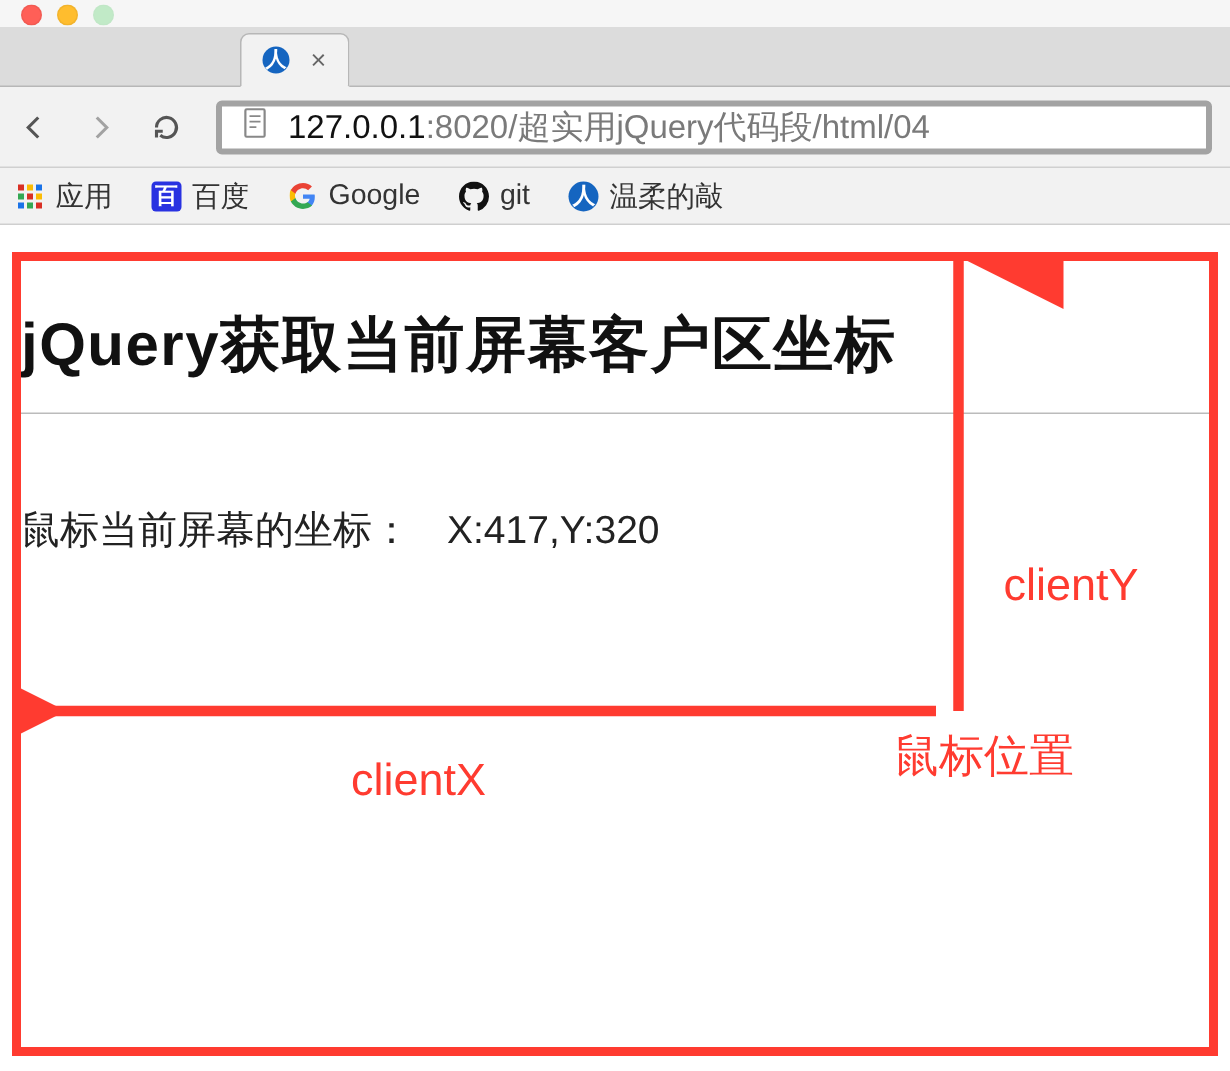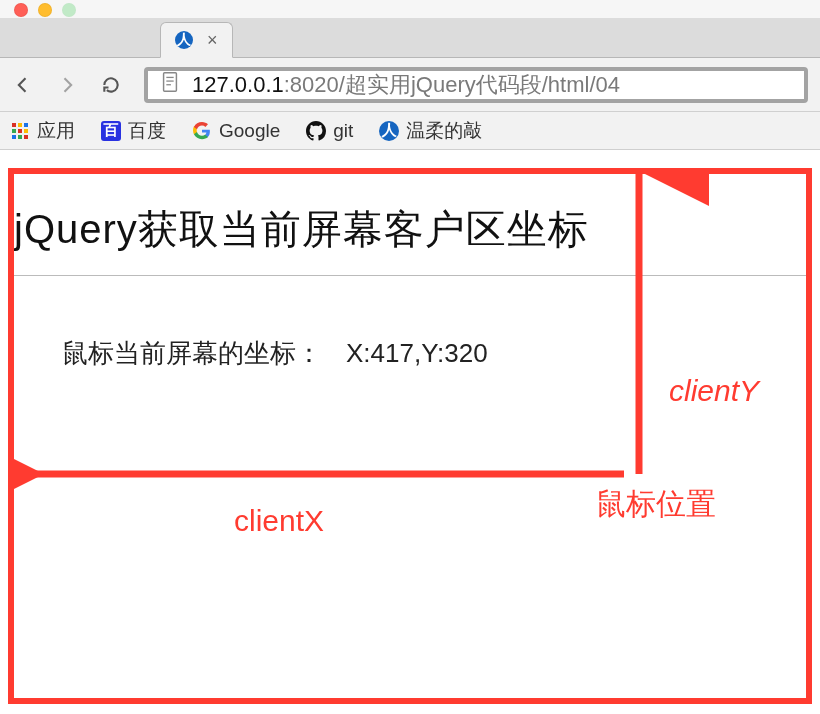--- a/index.html
+++ b/index.html
@@ -136,36 +136,35 @@
     left:8px; right:8px;
     top:168px;
     bottom:10px;
     border:6px solid #ff3b30;
     background:#fff;
     padding:18px 0px 0 0px;
     overflow:hidden;
   }
   .page-h1 {
     font-size:40px;
-    font-weight:400;
+    font-weight:700;
     margin:10px 0 18px 0;
     letter-spacing:1px;
     color:#111;
     padding-left:0;
   }
   .page-hr {
     border:none;
     border-top:1px solid #bbb;
     margin:0 0 60px 0;
   }
   .coord-line {
     font-size:26px;
     color:#222;
     margin-top:20px;
-    margin-left:48px;
   }
   .coord-line .gap { display:inline-block; width:24px; }
 
   
   .anno-label {
     position:absolute;
     font-size:30px;
     color:#ff3b30;
     z-index:5;
   }
@@ -291,15 +290,15 @@
         <path d="M0 12 L6 0 L12 12 z" fill="#ff3b30"></path>
       </marker>
     </defs>
 
     <line x1="610" y1="300" x2="16" y2="300" stroke="#ff3b30" stroke-width="7" marker-end="url(#arrowL)"></line>
 
     <line x1="625" y1="300" x2="625" y2="-10" stroke="#ff3b30" stroke-width="7" marker-end="url(#arrowU)"></line>
   </svg>
 
   <span class="anno-label" style="left:220px; top:330px;">clientX</span>
-  <span class="anno-label" style="left:655px; top:200px;font-style:italic;">clientY</span>
+  <span class="anno-label" style="left:655px; top:200px;">clientY</span>
   <span class="anno-label" style="left:582px; top:310px;">鼠标位置</span>
 </div>
 
 </body></html>

